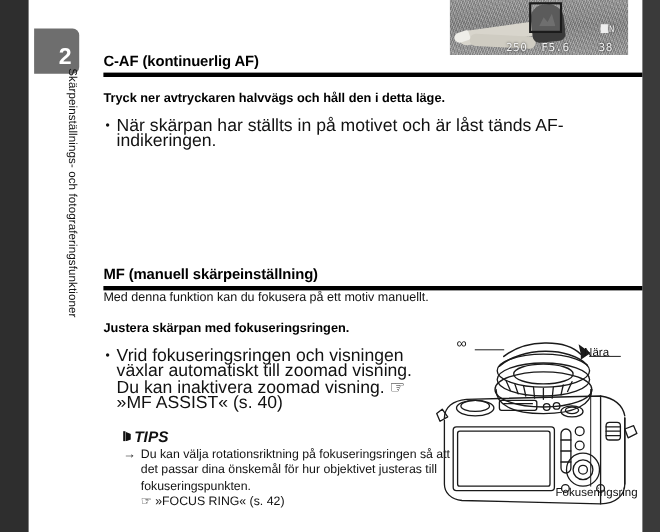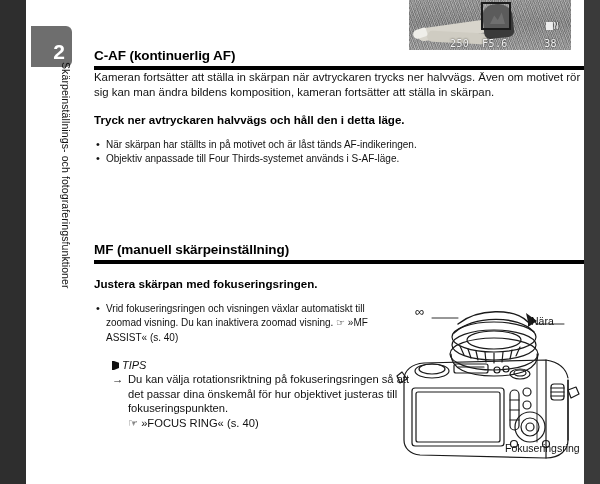--- a/index.html
+++ b/index.html
@@ -116,43 +116,43 @@
   }
 
   ul.bullets {
     list-style: none;
     margin: 1px 0 0 0;
     padding: 0;
   }
   ul.bullets > li {
     position: relative;
     padding-left: 12px;
-    font-size: 10px;
+    font-size: 16px;
     line-height: 14.6px;
     color: #111;
     width: 486px;
   }
   ul.bullets > li::before {
     content: "\2022";
     position: absolute;
     left: 2px;
     top: -1px;
     font-size: 11px;
   }
 
   
   .tips-wrap {
     margin-top: 14px;
     margin-left: 18px;
     width: 300px;
   }
   .tips-label {
-    font-size: 11px;
+    font-size: 14px;
     font-style: italic;
-    font-weight: normal;
+    font-weight: bold;
     color: #111;
     display: flex;
     align-items: center;
     gap: 3px;
   }
   .tips-icon {
     display: inline-block;
     width: 7px;
     height: 9px;
     position: relative;
@@ -276,21 +276,21 @@
     left: 0; top: 0;
     width: 162px; height: 50px;
     color: #f2f2f2;
     font-family: "DejaVu Sans Mono", monospace;
     font-size: 10px;
     letter-spacing: 0.4px;
     text-shadow: 0 0 2px rgba(0,0,0,0.85);
   }
   .osd-exposure {
     position: absolute;
-    left: 41px;
+    left: 51px;
     bottom: 1px;
     white-space: nowrap;
   }
   .osd-shots {
     position: absolute;
     right: 14px;
     bottom: 1px;
     margin-top: 28px;
   }
   .osd-quality {
@@ -371,46 +371,45 @@
       </div>
       <div class="osd-shots">38</div>
     </div>
   </div>
 
   <div class="content">
 
     <div style="position:absolute; left:0; top:48px; width:512px;">
       <h2 class="section-title">C-AF (kontinuerlig AF)</h2>
       <div class="rule"></div>
-      <p class="body-text lead">Kameran fortsätter att ställa in skärpan när avtryckaren trycks ner halvvägs. Även om motivet rör sig kan man ändra bildens komposition, kameran fortsätter att ställa in skärpan.</p>
       <p class="subhead">Tryck ner avtryckaren halvvägs och håll den i detta läge.</p>
       <ul class="bullets">
         <li class="body-text">När skärpan har ställts in på motivet och är låst tänds AF-indikeringen.</li>
-        <li class="body-text">Objektiv anpassade till Four Thirds-systemet används i S-AF-läge.</li>
       </ul>
     </div>
 
     <div style="position:absolute; left:0; top:242px; width:512px;">
       <h2 class="section-title">MF (manuell skärpeinställning)</h2>
       <div class="rule"></div>
+      <p class="body-text lead">Med denna funktion kan du fokusera på ett motiv manuellt.</p>
       <p class="subhead">Justera skärpan med fokuseringsringen.</p>
       <ul class="bullets">
         <li class="body-text" style="width:290px;">Vrid fokuseringsringen och visningen växlar automatiskt till zoomad visning. Du kan inaktivera zoomad visning. ☞ »MF ASSIST« (s. 40)</li>
       </ul>
 
       <div class="tips-wrap">
         <div class="tips-label">
           <span class="tips-icon"></span>
           <span>TIPS</span>
         </div>
         <div class="arrow-item">
           <span class="arrow-glyph">→</span>
           <span>Du kan välja rotationsriktning på fokuseringsringen så att det passar dina önskemål för hur objektivet justeras till fokuseringspunkten.</span>
           <br>
-          <span>☞ »FOCUS RING« (s. 40)</span>
+          <span>☞ »FOCUS RING« (s. 42)</span>
         </div>
       </div>
     </div>
 
   </div>
 
   <div class="camera-figure">
     <svg width="212" height="180" viewBox="0 0 212 180">
       <g fill="none" stroke="#1a1a1a" stroke-width="1.2" stroke-linejoin="round" stroke-linecap="round">
 

